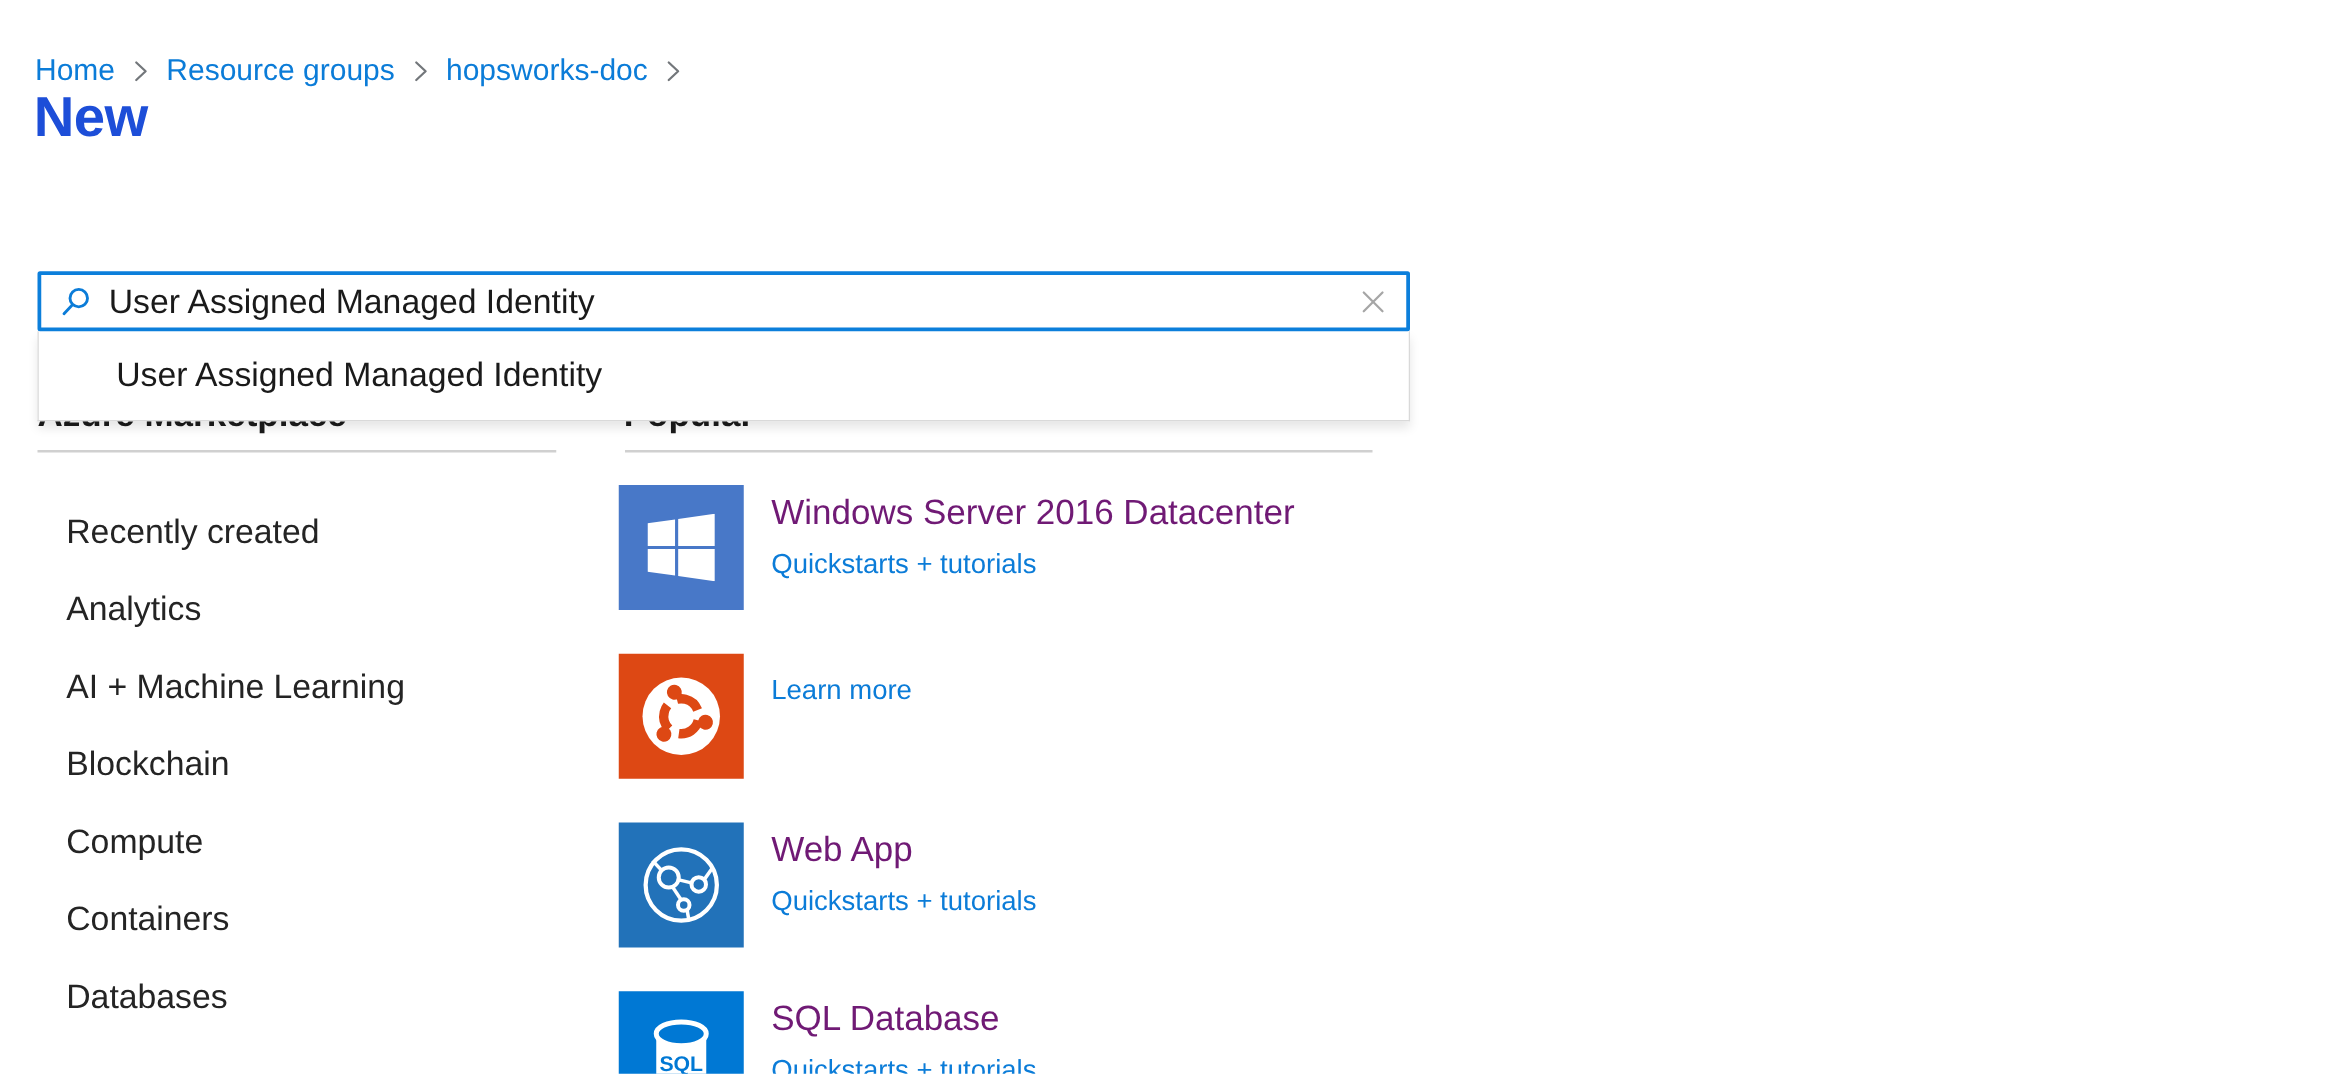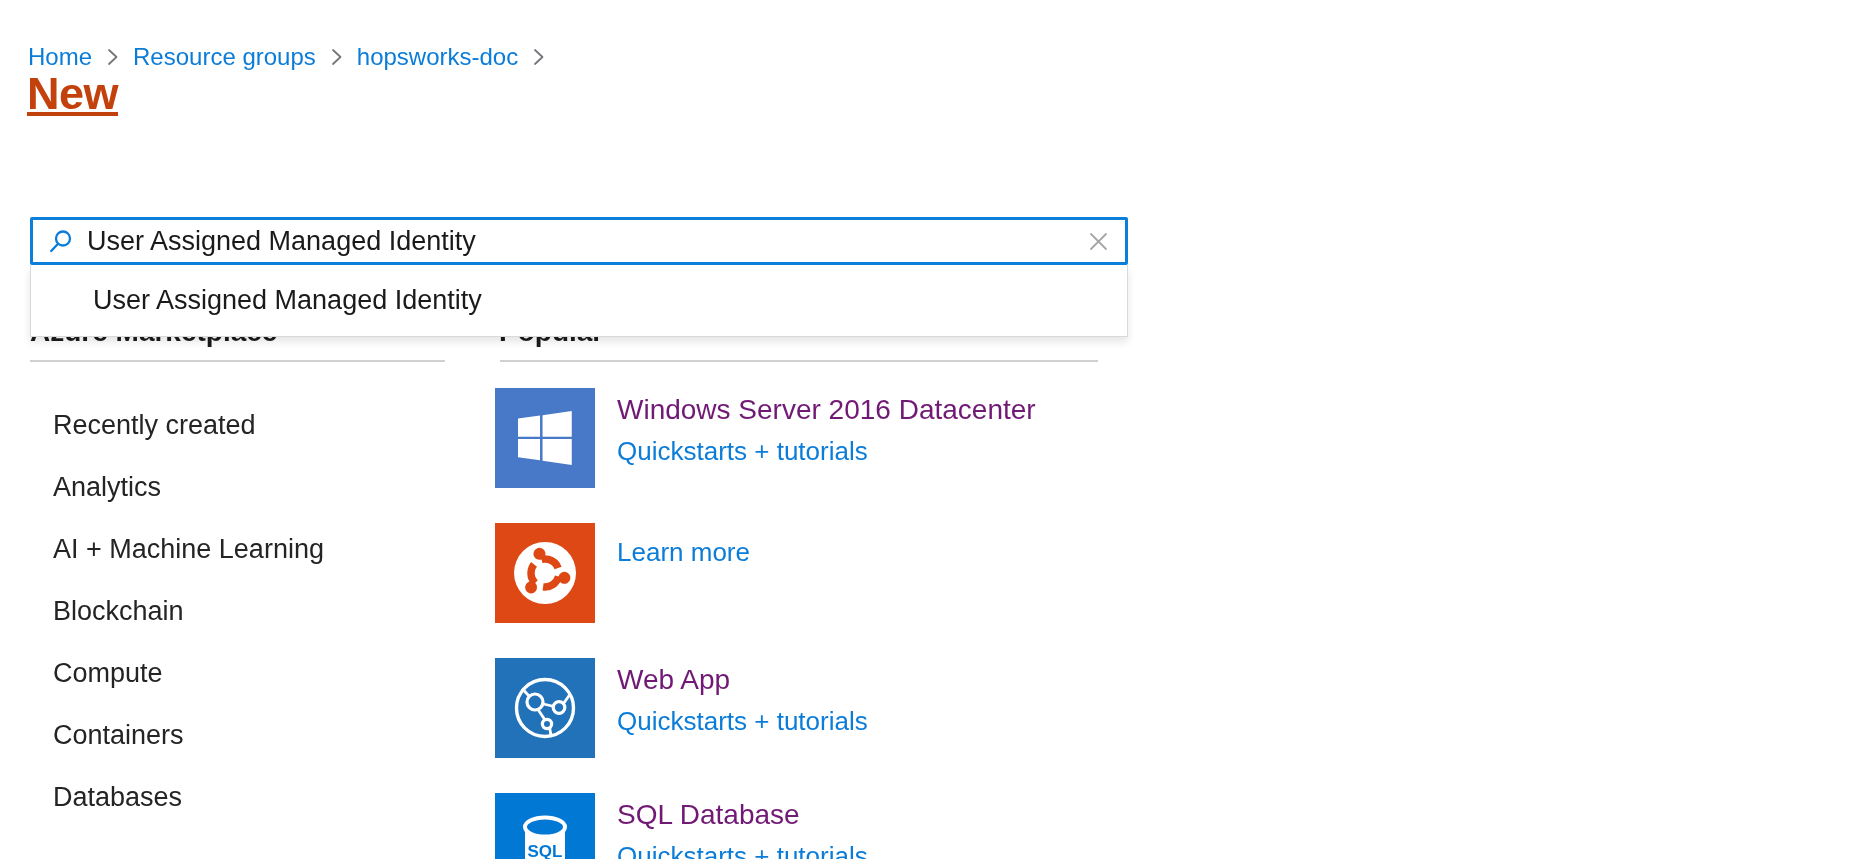--- a/index.html
+++ b/index.html
@@ -12,21 +12,21 @@
   }
 
   
   .breadcrumb { position:absolute; left:28px; top:14px; height:32px;
     display:flex; align-items:center; gap:13px; font-size:24px;margin-top:27px; }
   .crumb { color:var(--accent); cursor:pointer; text-decoration:none; white-space:nowrap; }
   .crumb-sep { display:flex; align-items:center; }
 
   
   .page-title { position:absolute; left:27px; top:68px; font-size:45px;
-    font-weight:bold; color:#c2410c; letter-spacing:-0.5px;text-decoration:underline; }
+    font-weight:bold; color:#1d4ed8; letter-spacing:-0.5px; }
 
   
   .searchbox { position:absolute; left:30px; top:217px; width:1098px; height:48px;
     background:#fff; border:3px solid var(--search-border); border-radius:2px;
     display:flex; align-items:center; padding:0 12px 0 14px; z-index:6; }
   .searchbox input { flex:1; border:none; outline:none; background:transparent;
     font-family:inherit; font-size:27px; color:#1a1a1a; margin-left:13px; min-width:0; }
   .clear-btn { flex:none; display:flex; align-items:center; justify-content:center;
     width:30px; height:30px; cursor:pointer; }
 
@@ -52,21 +52,21 @@
     color:#242424; cursor:pointer; white-space:nowrap; }
 
   
   .popular-list { position:absolute; left:495px; top:388px; width:660px; z-index:1; }
   .pop-item { display:flex; height:100px; margin-bottom:35px; }
   .pop-icon { flex:none; width:100px; height:100px; display:flex;
     align-items:center; justify-content:center; cursor:pointer; }
   .pop-icon svg { display:block; }
   .pop-text { margin-left:22px; padding-top:5px; }
   .pop-title { font-size:28px; line-height:34px; color:#701a75; cursor:pointer; white-space:nowrap; }
-  .pop-link { display:inline-block; margin-top:9px; font-size:26px; line-height:30px;
+  .pop-link { display:inline-block; margin-top:9px; font-size:22px; line-height:30px;
     color:var(--accent); cursor:pointer; white-space:nowrap; }
 </style>
 </head>
 <body style="--accent: #0b7cd8; --search-border: #0c7fdb; --rule: #d0d0d0;">
 
 <nav class="breadcrumb">
   <a class="crumb">Home</a>
   <span class="crumb-sep">
     <svg width="15" height="22" viewBox="0 0 15 22">
       <path d="M4 4 L11.5 11 L4 18" fill="none" stroke="#73777b" stroke-width="1.8" stroke-linecap="round" stroke-linejoin="round"></path>

